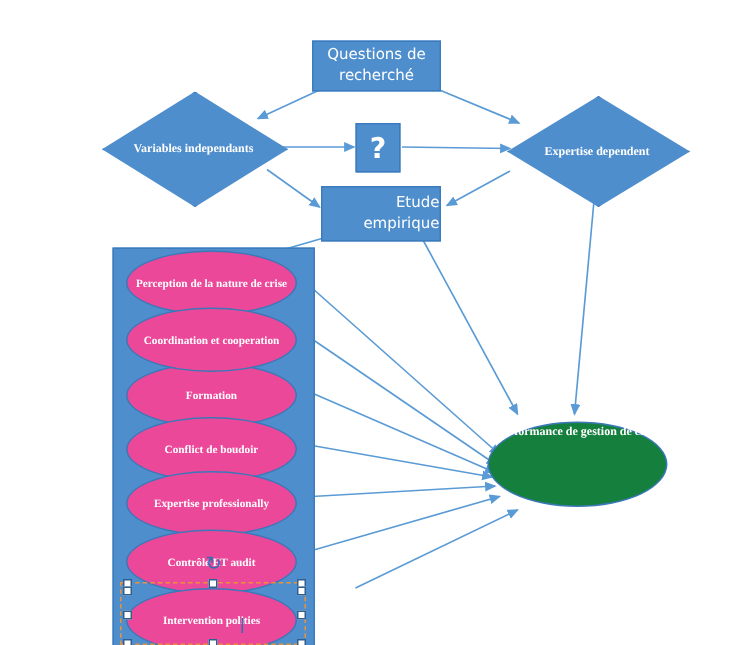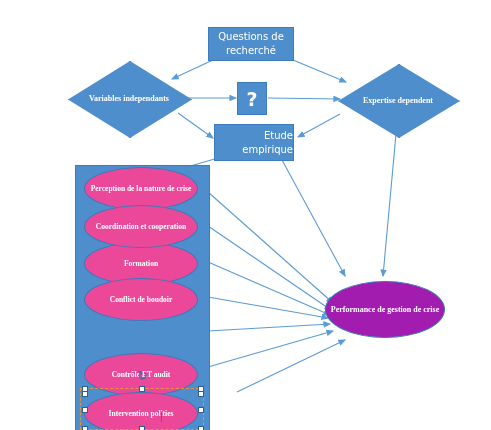--- a/index.html
+++ b/index.html
@@ -33,21 +33,21 @@
          background:#4f8ecd;border:1px solid #3c7bbd;z-index:2;}
 
   .ell{position:absolute;box-sizing:border-box;border:1px solid #3a78b8;
        border-radius:50%;background:#ec4899;color:#fff;
        display:flex;align-items:center;justify-content:center;text-align:center;
        font-size:7.5px;line-height:10px;font-weight:bold;
        font-family:"Liberation Serif", serif;z-index:3;}
 
   #perf{position:absolute;left:325px;top:281px;width:120px;height:57px;
         box-sizing:border-box;border:1px solid #3a78b8;border-radius:50%;
-        background:#a21caf;color:#fff;display:flex;align-items:center;
+        background:#15803d;color:#fff;display:flex;
         justify-content:center;text-align:center;font-size:8px;line-height:11px;
         font-weight:bold;font-family:"Liberation Serif", serif;z-index:3;}
 
   .handle{position:absolute;width:6px;height:6px;background:#ffffff;
           border:1px solid #2f5f8f;z-index:6;box-sizing:border-box;}
   .selbox{position:absolute;border:1px dashed #e8923a;z-index:5;
           box-sizing:border-box;}
   .caret{position:absolute;width:1px;background:#2a6fb5;z-index:6;}
   .curs{position:absolute;z-index:7;color:#2a6fb5;}
 </style>
@@ -122,20 +122,23 @@
   </div>
   <div class="ell" style="left:84px;top:242px;width:114px;height:43px;">
     <span>Formation</span>
   </div>
   <div class="ell" style="left:84px;top:205px;width:114px;height:43px;">
     <span>Coordination et cooperation</span>
   </div>
   <div class="ell" style="left:84px;top:278px;width:114px;height:43px;">
     <span>Conflict de boudoir</span>
   </div>
+  <div class="ell" style="left:84px;top:314px;width:114px;height:43px;">
+    <span>Expertise professionally</span>
+  </div>
   <div class="ell" style="left:84px;top:353px;width:114px;height:43px;justify-content:center;">
     <span>Contrôle ET audit</span>
   </div>
   <div class="ell" style="left:84px;top:392px;width:114px;height:43px;">
     <span>Intervention polities</span>
   </div>
 
   <div class="curs" style="left:137px;top:368px;font-size:13px;">↻</div>
 
   <div class="selbox" style="left:80px;top:388px;width:124px;height:42px;"></div>

